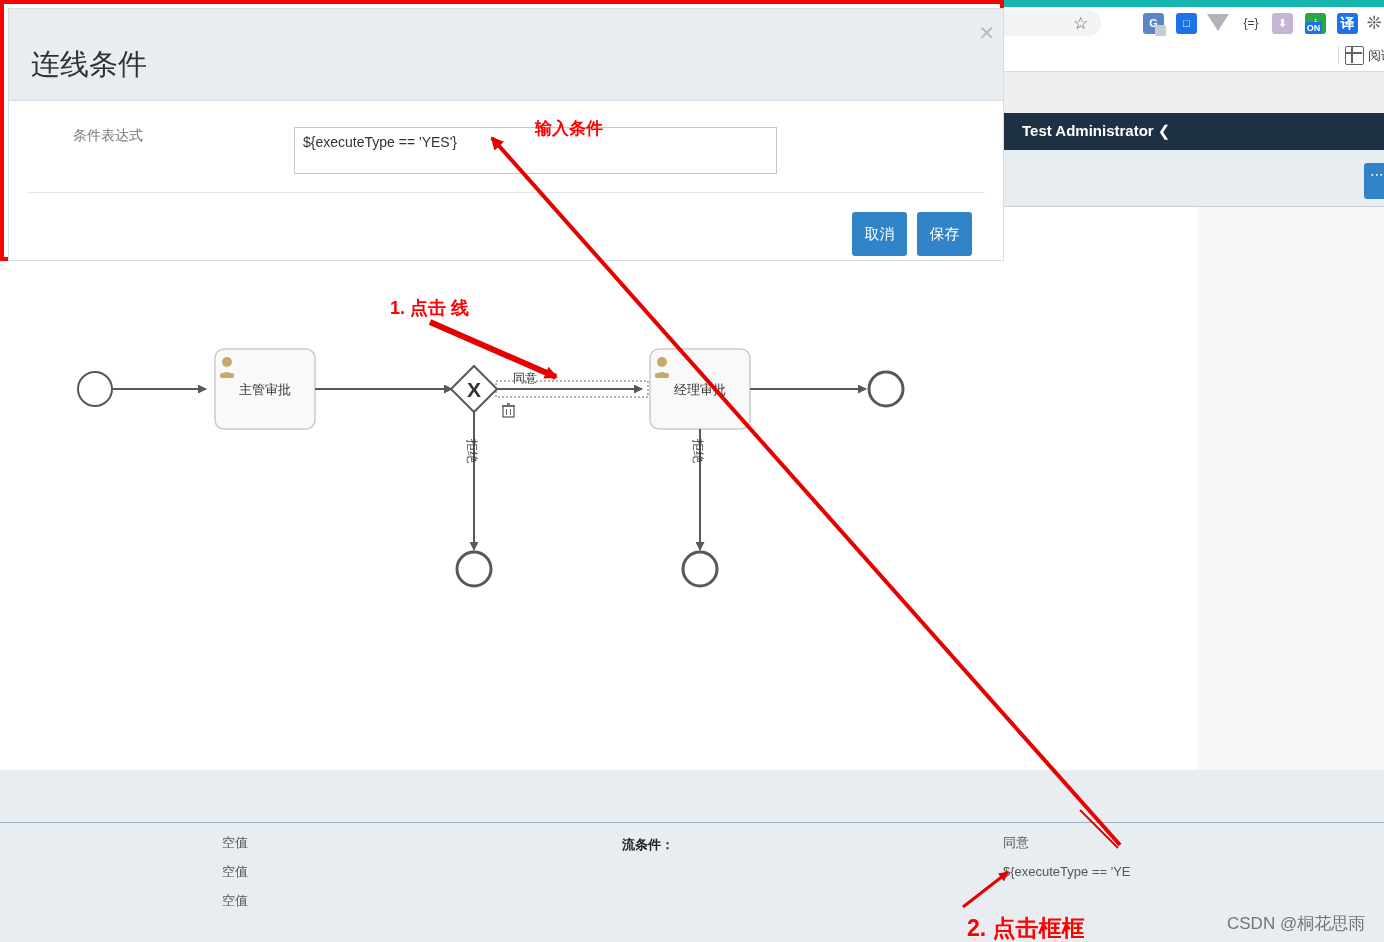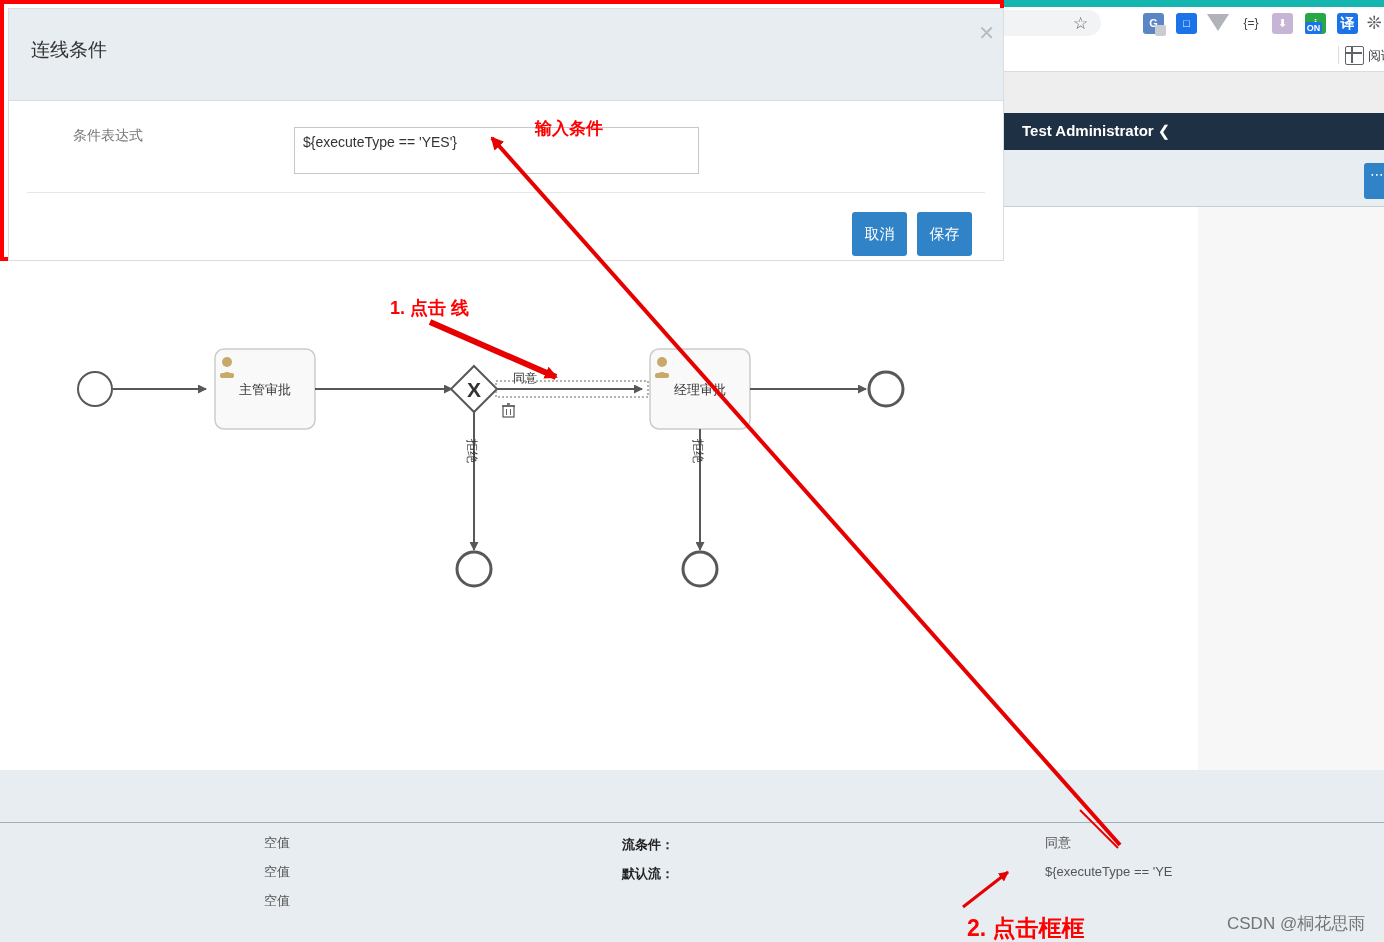--- a/index.html
+++ b/index.html
@@ -117,21 +117,21 @@
   }
   .props-divider {
     position:absolute; left:0; top:822px; width:1384px; height:1px; background:#9fb0bf;
   }
   .props-col { position:absolute; font-size:13px; }
   .col-values { left:222px; top:828px; width:380px; }
   .col-labels { left:622px; top:830px; width:340px; }
   .col-right  { left:1003px; top:828px; width:340px; }
   .prop-row { height:29px; line-height:29px; color:#333; white-space:nowrap; }
   .prop-row.label { font-weight:bold; color:#222; }
-  .prop-row.muted { color:#555;margin-left:42px; }
+  .prop-row.muted { color:#555; }
 
   .csdn-watermark {
     position:absolute; left:1227px; top:912px;
     font-size:17px; color:#737373; white-space:nowrap;
   }
 
   
   .bpmn-svg { position:absolute; left:0; top:207px; width:1198px; height:563px; }
 
   
@@ -141,33 +141,33 @@
   }
   .modal {
     position:absolute; left:4px; top:4px; width:996px; height:253px;
     background:#ffffff; border:1px solid #d8dde2;
   }
   .modal-header {
     position:absolute; left:0; top:0; width:994px; height:92px;
     background:#e8edf1; border-bottom:1px solid #d8dde2;
   }
   .modal-title {
-    position:absolute; left:22px; top:28px;
-    font-size:19px; color:#333; font-weight:normal;
+    position:absolute; left:22px; top:36px;
+    font-size:29px; color:#333; font-weight:normal;
   }
   .modal-close {
     position:absolute; right:8px; top:14px;
     font-size:20px; color:#b5bcc2; cursor:pointer; line-height:1;
   }
   .form-label {
     position:absolute; left:48px; top:118px;
     font-size:14px; color:#777;margin-left:16px;
   }
   .form-textarea {
-    position:absolute; left:285px; top:118px; width:405px; height:47px;
+    position:absolute; left:285px; top:118px; width:483px; height:47px;
     border:1px solid #c5c9cd; background:#fff;
     font-size:14px; color:#333; padding:6px 8px; resize:none;
     font-family:"Liberation Sans","DejaVu Sans",sans-serif;
     overflow:hidden;
   }
   .modal-footer-line {
     position:absolute; left:18px; top:183px; width:958px; height:1px; background:#e3e7ea;
   }
   .btn {
     position:absolute; top:203px; height:44px;
@@ -283,21 +283,20 @@
   <div class="props-divider"></div>
 
   <div class="props-col col-values">
     <div class="prop-row muted">空值</div>
     <div class="prop-row muted">空值</div>
     <div class="prop-row muted">空值</div>
   </div>
 
   <div class="props-col col-labels">
     <div class="prop-row label">流条件：</div>
-    <div class="prop-row label">默认流：</div>
   </div>
 
   <div class="props-col col-right">
     <div class="prop-row muted">同意</div>
     <div class="prop-row muted">${executeType ==  'YE</div>
   </div>
 
   <div class="csdn-watermark">CSDN @桐花思雨</div>
 
   <div class="modal-outline">

